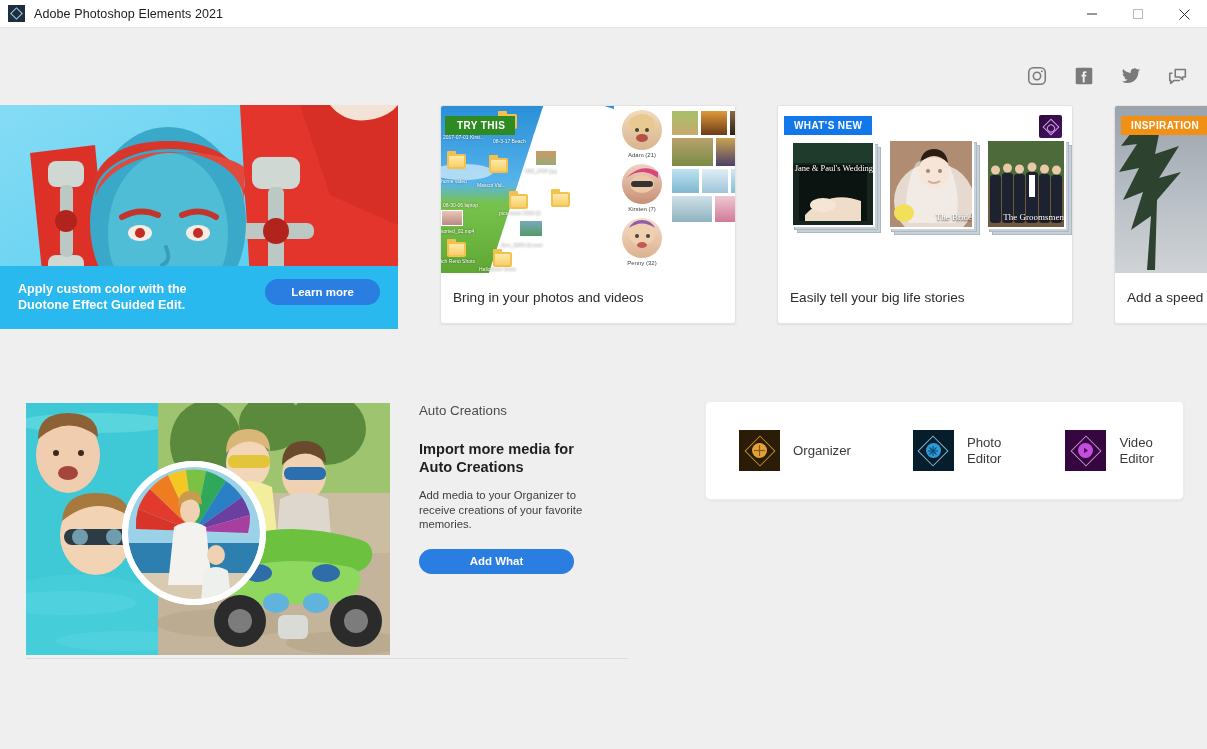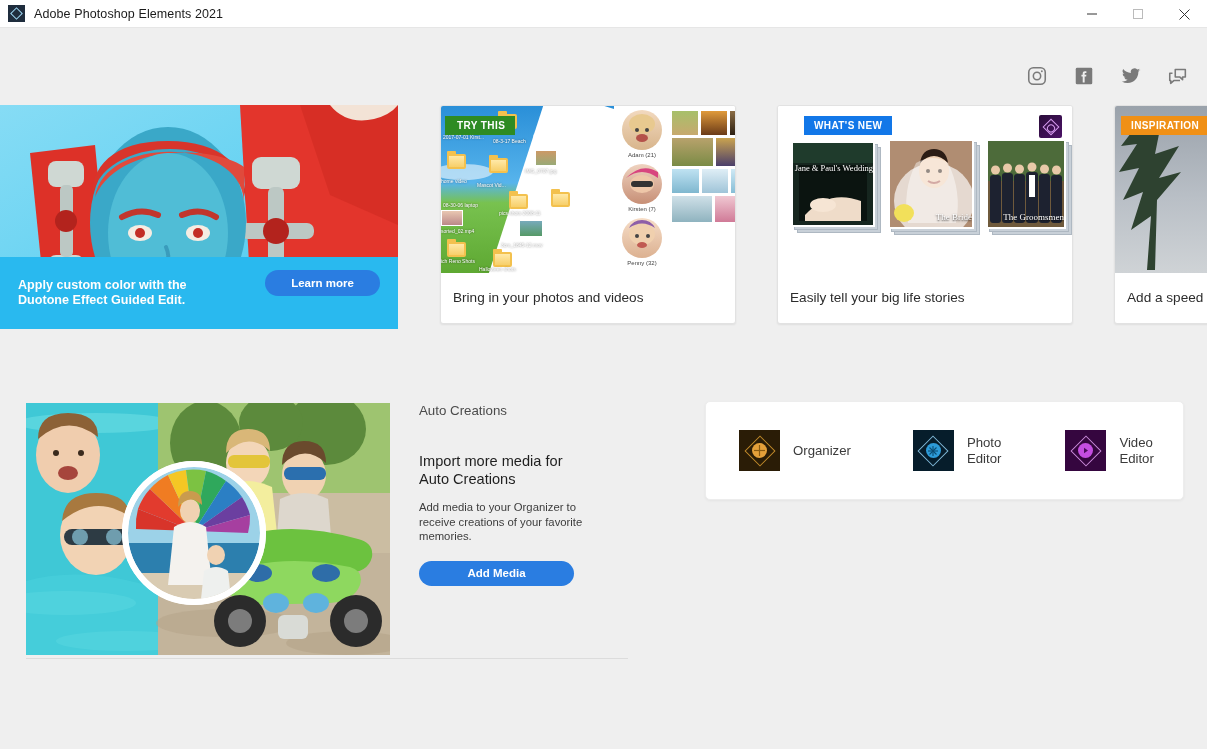--- a/index.html
+++ b/index.html
@@ -67,21 +67,21 @@
   .cardrow {
     position: absolute; left: 0; top: 105px;
     width: 1207px; height: 224px;
   }
   .hero {
     position: absolute; left: 0; top: 0; width: 398px; height: 224px;
     overflow: hidden;
   }
   .hero-img { position:absolute; inset:0; }
   .hero-cap {
-    position: absolute; left: 0; bottom: 0; width: 100%; height: 72px;
+    position: absolute; left: 0; bottom: 0; width: 100%; height: 63px;
     background: #29b9ef;
     display: flex; align-items: center;
   }
   .hero-cap-text {
     margin-left: 18px; color: #ffffff; font-size: 12.6px;
     line-height: 15.5px; font-weight: 600; max-width: 230px;
     text-shadow: 0 0 1px rgba(0,0,0,.08);
   }
   .learn-btn {
     position: absolute; right: 18px; top: 13px;
@@ -108,21 +108,21 @@
     display: flex; align-items: center;
     padding-left: 12px; font-size: 13.6px; color: #2c2c2c;
     white-space: nowrap;
   }
   .badge {
     position: absolute; left: 4px; top: 10px; z-index: 5;
     padding: 4px 10px; font-size: 10px; font-weight: 700;
     color: #ffffff; letter-spacing: .4px;
   }
   .badge.green { background: #2e8b23; padding-left: 12px; }
-  .badge.blue  { background: #1277e8; left: 6px; margin-left: 20px; }
+  .badge.blue  { background: #1277e8; left: 6px; }
   .badge.orange{ background: #f09016; left: 6px; }
 
   
   .c2-left {
     position:absolute; left:0; top:0; width: 173px; height: 167px;
     background:
       linear-gradient(to bottom, #2a8fd8 0%, #57b4ec 46%, #78c24f 58%, #5ea832 100%);
     overflow:hidden;
   }
   .c2-wedge {
@@ -191,21 +191,21 @@
   .collage {
     position: absolute; left: 26px; top: 403px; width: 364px; height: 252px;
     overflow: hidden; background:#ddd;
   }
   .divider {
     position:absolute; left: 26px; top: 658px; width: 602px; height:1px; background:#dcdcdc;
   }
   .ac-text { position: absolute; left: 419px; top: 403px; width: 230px; }
   .ac-eyebrow { font-size: 13.3px; color: #4b4b4b; }
   .ac-head {
-    margin-top: 34px; font-size: 14.6px; font-weight: 400; color: #1f1f1f;
+    margin-top: 22px; font-size: 14.6px; font-weight: 700; color: #1f1f1f;
     line-height: 18px;
   }
   .ac-body {
     margin-top: 12px; font-size: 11.3px; color: #3d3d3d; line-height: 14.5px;
     max-width: 180px;
   }
   .addmedia {
     margin-top: 17px; width: 155px; height: 25px; border-radius: 13px;
     background: #2a7de1; color:#fff; font-size: 11.5px; font-weight:700;
     border:none; cursor:pointer; font-family:"Liberation Sans", sans-serif;
@@ -610,21 +610,21 @@
 </div>
 <div class="divider"></div>
 
 <div class="ac-text">
   <div class="ac-eyebrow">Auto Creations</div>
   <div class="ac-head">
     <div>Import more media for</div>
     <div>Auto Creations</div>
   </div>
   <div class="ac-body">Add media to your Organizer to receive creations of your favorite memories.</div>
-  <button class="addmedia">Add Media</button>
+  <button class="addmedia">Add What</button>
 </div>
 
 <div class="launcher">
 
   <div class="launch-item a">
     <div class="appicon" style="background:#2a1c06;">
       <span class="dia" style="border:1.3px solid #c08a2a;"></span>
       <span class="core" style="background:#e4a03a;">
         <svg width="11" height="11" viewBox="0 0 11 11">
             <line x1="5.5" y1="0" x2="5.5" y2="11" stroke="#8a5a10" stroke-width="1.2"></line>

